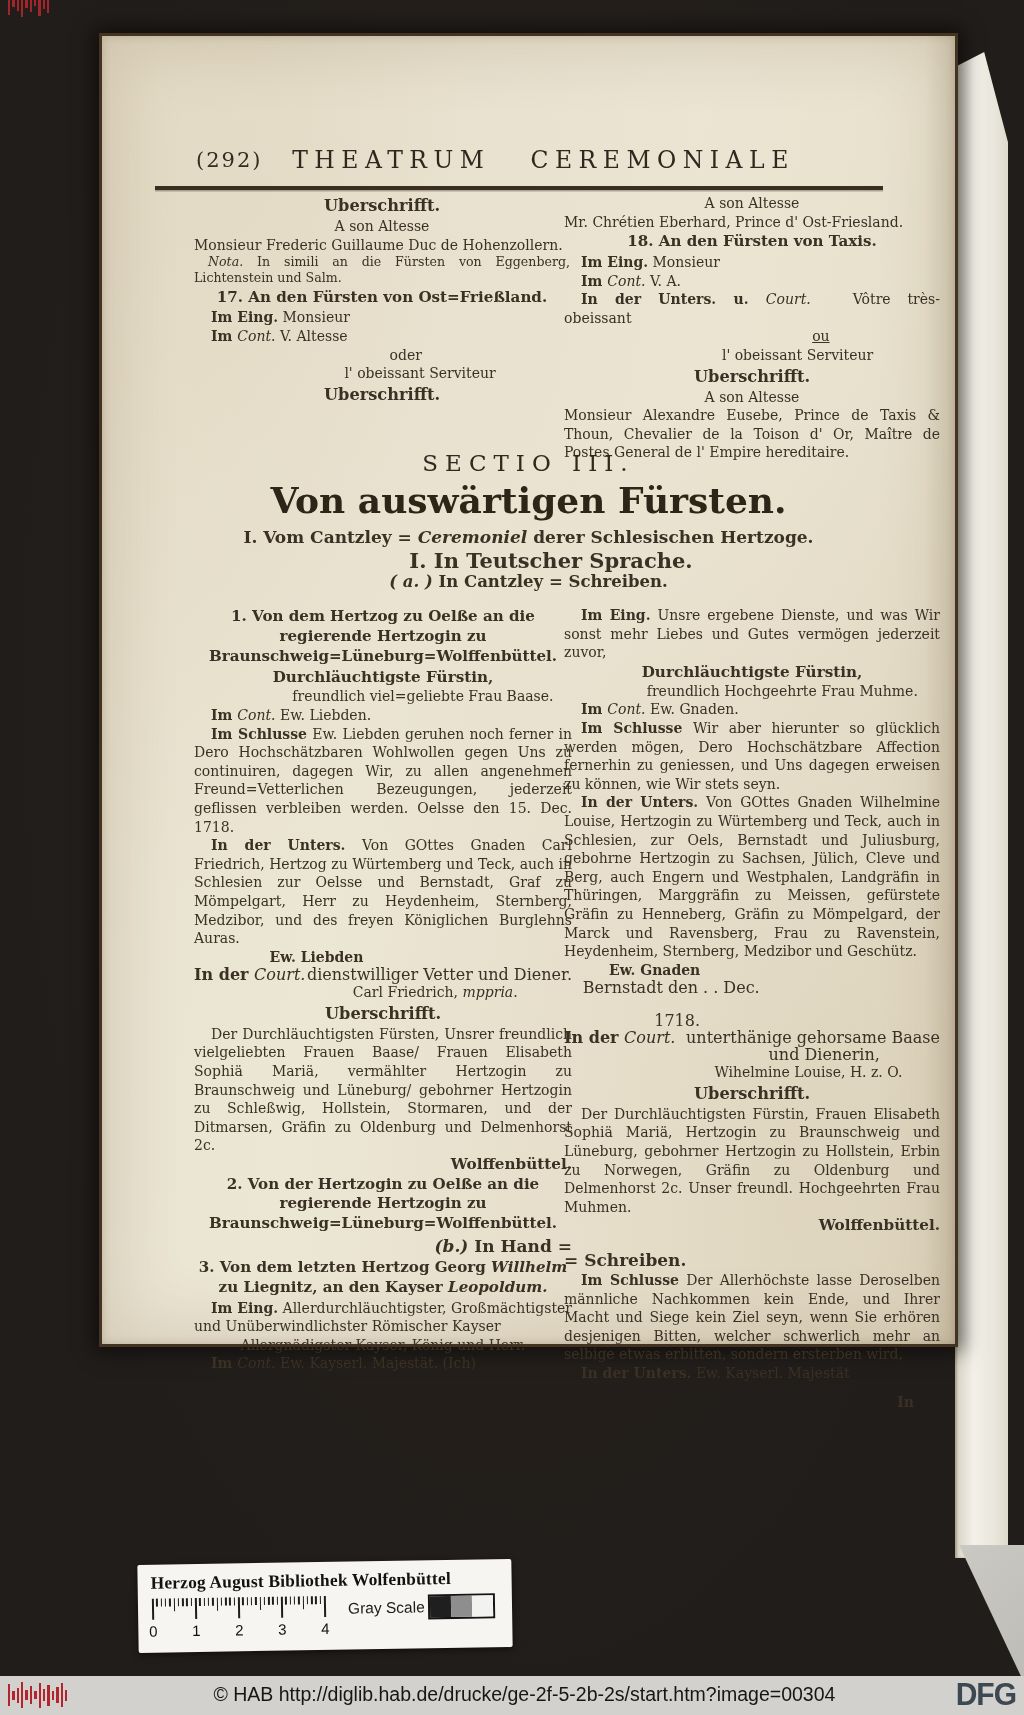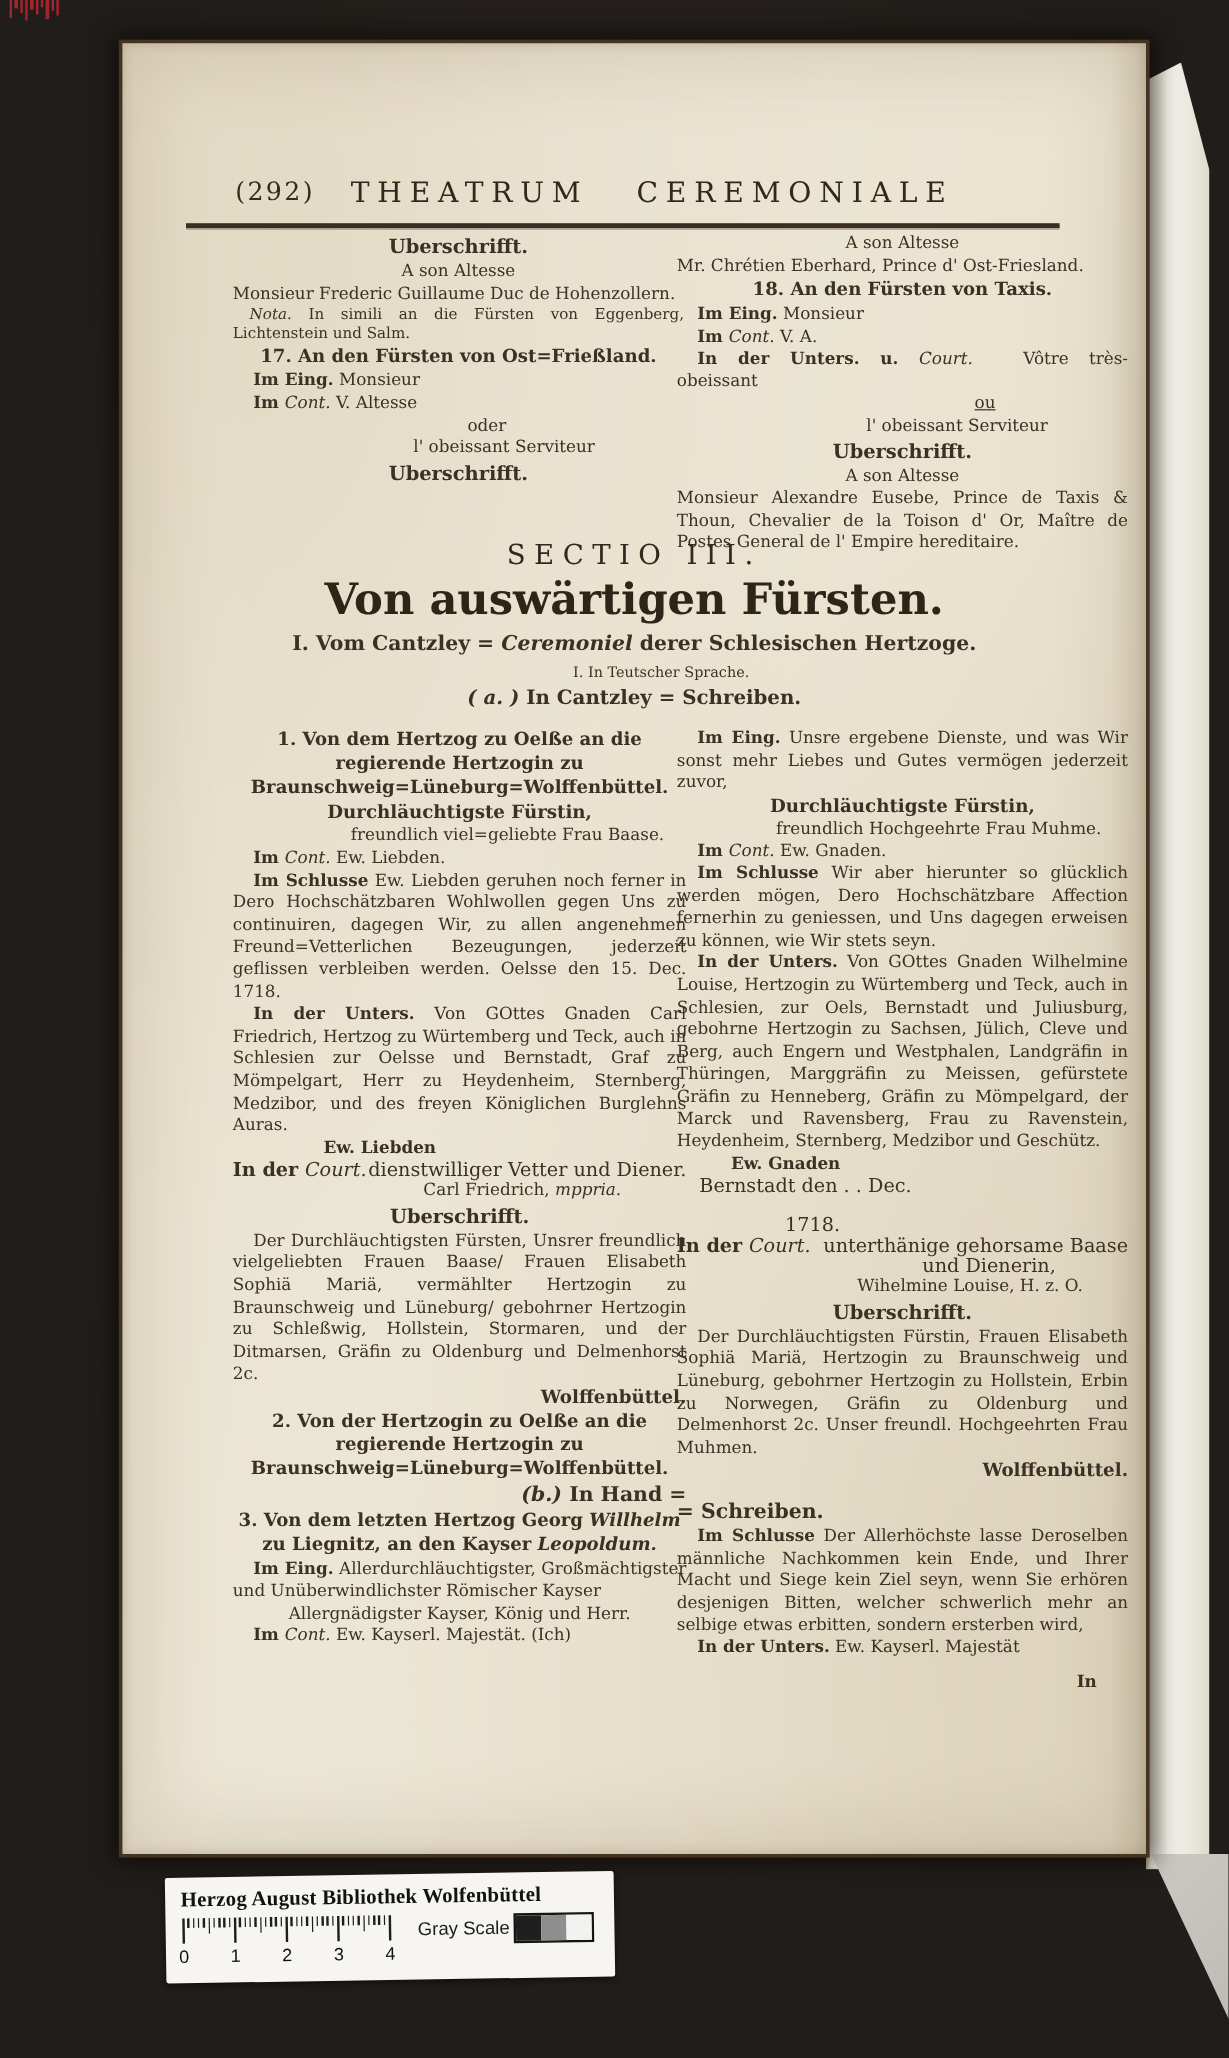--- a/index.html
+++ b/index.html
@@ -3,21 +3,21 @@
 <meta charset="utf-8">
 <style>
   html,body{margin:0;padding:0;width:1024px;height:1715px;overflow:hidden;
     background:#211d1a;font-family:"DejaVu Serif",serif;}
   .stage{position:relative;width:1024px;height:1715px;
     background:
       radial-gradient(ellipse at 50% 40%, rgba(60,50,40,.25), transparent 70%),
       #211d1a;}
 
   
-  .page{position:absolute;left:102px;top:36px;width:853px;height:1509px;
+  .page{position:absolute;left:102px;top:36px;width:853px;height:1308px;
     background:
       radial-gradient(ellipse at 18% 12%, rgba(175,145,100,.10), transparent 45%),
       radial-gradient(ellipse at 80% 85%, rgba(160,130,90,.10), transparent 50%),
       linear-gradient(100deg,#e7e0cc,#ece6d5 35%,#eae3d0 70%,#e1d9c3);
     box-shadow:0 0 0 3px #453321, 0 0 18px 8px rgba(0,0,0,.55),
       inset 0 0 60px 18px rgba(120,95,60,.16), inset 0 0 10px rgba(80,60,35,.22);
     color:#3a3024;}
   .page::after{content:"";position:absolute;top:0;right:0;width:30px;height:100%;
     background:linear-gradient(to right, transparent, rgba(110,92,62,.15));}
 
@@ -66,21 +66,21 @@
   .pr16{padding-right:16%;}.mt14{margin-top:14px;}
   .cw{text-align:right;padding-right:26px;margin-top:10px;font-weight:bold;}
 
   .sg-fb{font-weight:bold;}
   .sg-i{font-style:italic;}
   .sg-g{display:inline-block;width:42px;}
 
   .sectio{font-size:23px;letter-spacing:7px;color:#31291f;}
   .maintitle{font-size:36px;line-height:44px;font-weight:bold;color:#2e2519;margin-top:2px;}
   .sub1{font-size:17px;line-height:24px;font-weight:bold;margin-top:3px;}
-  .sub2{font-size:12px;line-height:21px;font-weight:normal;margin-top:1px;margin-left:45px;}
+  .sub2{font-size:21px;line-height:21px;font-weight:bold;margin-top:1px;margin-left:45px;}
   .sub3{font-size:16.5px;line-height:22px;font-weight:bold;}
 
   
   .label-bar{position:absolute;left:138px;top:1562px;width:374px;height:88px;
     background:#f6f5f1;transform:rotate(-0.9deg);border-radius:2px;
     box-shadow:0 2px 6px rgba(0,0,0,.55);}
   .lb-title{margin:8px 8px 0 13px;font-family:"Liberation Serif",serif;font-weight:bold;
     font-size:17.4px;letter-spacing:.2px;color:#121212;white-space:nowrap;}
   .lb-row{position:relative;height:50px;margin-top:3px;}
   .ruler{position:absolute;left:14px;top:2px;width:184px;height:24px;}
@@ -268,14 +268,34 @@
         </div>
       <div class="grayscale-label">Gray Scale</div>
       <div class="grayscale-swatches">
         <b class="gs-black"></b>
         <b class="gs-gray"></b>
         <b class="gs-white"></b>
       </div>
     </div>
   </div>
 
+  <div class="bottom-bar">
+    <div class="barcode barcode-bottom" id="barcode-bottom">
+        <i style="height: 22px; width: 2px;"></i>
+        <i style="height: 9px; width: 3px;"></i>
+        <i style="height: 15px; width: 2px;"></i>
+        <i style="height: 26px; width: 2px;"></i>
+        <i style="height: 10px; width: 3px;"></i>
+        <i style="height: 18px; width: 2px;"></i>
+        <i style="height: 8px; width: 3px;"></i>
+        <i style="height: 25px; width: 2px;"></i>
+        <i style="height: 12px; width: 2px;"></i>
+        <i style="height: 21px; width: 3px;"></i>
+        <i style="height: 9px; width: 2px;"></i>
+        <i style="height: 16px; width: 3px;"></i>
+        <i style="height: 24px; width: 2px;"></i>
+        <i style="height: 11px; width: 2px;"></i>
+      </div>
+    <div class="copyright">© HAB http://diglib.hab.de/drucke/ge-2f-5-2b-2s/start.htm?image=00304</div>
+    <div class="dfg">DFG</div>
+  </div>
 
 </div>
 
 </body></html>

